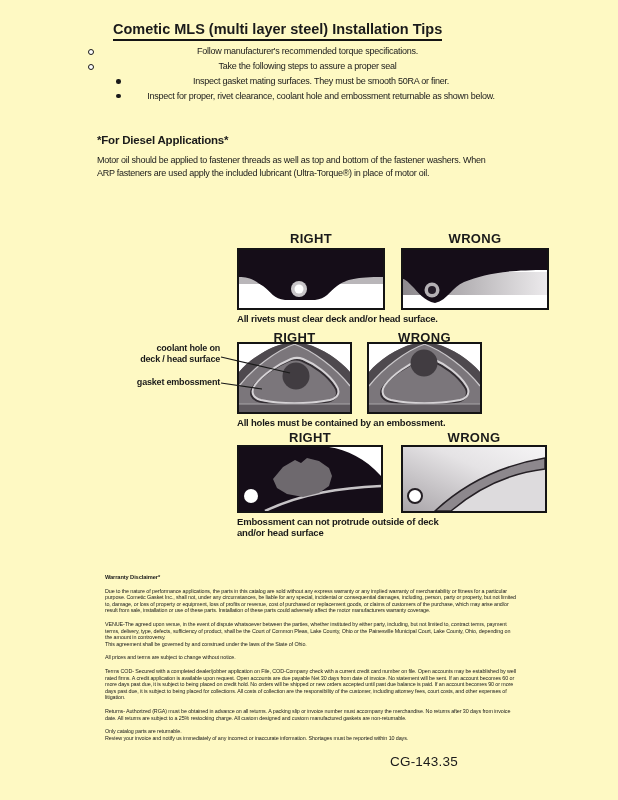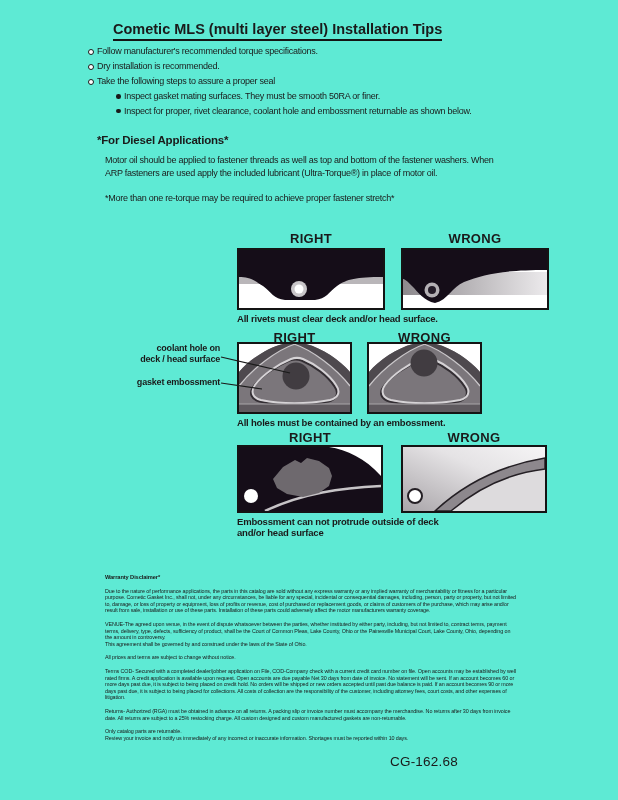--- a/index.html
+++ b/index.html
@@ -1,40 +1,40 @@
 <!DOCTYPE html>
 <html><head>
 <meta charset="utf-8">
 <style>
   html,body{margin:0;padding:0;background:#ffffff;}
   #page{
-    position:relative;width:618px;height:800px;background:#5eead4;overflow:hidden;
+    position:relative;width:618px;height:800px;background:#fef9c3;overflow:hidden;
     font-family:"Liberation Sans",sans-serif;color:#1a1a1a;
   }
   .abs{position:absolute;}
   
   #title{
     left:113px;top:21px;font-size:14.5px;font-weight:bold;letter-spacing:0px;
     border-bottom:2px solid #141414;padding-bottom:2px;white-space:nowrap;
   }
   
-  #bullets{left:88px;top:44px;width:430px;font-size:9px;letter-spacing:-0.25px;}
+  #bullets{left:88px;top:44px;width:430px;font-size:9px;letter-spacing:-0.25px;text-align:center;}
   .bullet-line{position:relative;padding-left:9px;line-height:15px;white-space:nowrap;}
   .bullet-line .ring{
     position:absolute;left:0;top:5px;width:4px;height:4px;border:1px solid #1a1a1a;
     border-radius:50%;background:#fff;
   }
   .sub-line{position:relative;padding-left:36px;line-height:14.5px;white-space:nowrap;}
   .sub-line .dot{
     position:absolute;left:28px;top:5px;width:4.5px;height:4.5px;border-radius:50%;background:#1a1a1a;
   }
   
   #diesel{left:97px;top:118px;width:406px;font-size:9px;letter-spacing:-0.25px;line-height:13px;}
   #diesel h2{font-size:11.5px;letter-spacing:-0.2px;margin:16px 0 7px 0;}
-  #diesel p{margin:0 0 12px 8px;}
+  #diesel p{margin:0 0 12px 0;}
   
   .rw-label{font-size:13px;font-weight:bold;letter-spacing:0.3px;text-align:center;}
   .caption{font-size:9.5px;font-weight:bold;letter-spacing:-0.2px;white-space:pre-line;line-height:11px;}
   .diag{display:block;}
   .annot{font-size:9px;font-weight:bold;letter-spacing:-0.2px;text-align:right;white-space:pre-line;line-height:10.5px;}
   
   #disclaimer{left:105px;top:574px;width:412px;font-size:5.4px;letter-spacing:-0.1px;line-height:6.6px;}
   #disclaimer h3{font-size:5.7px;margin:0 0 7px 0;}
   #disclaimer p{margin:0 0 7px 0;white-space:pre-line;}
   
@@ -48,40 +48,35 @@
 
   <div id="title" class="abs">Cometic MLS (multi layer steel) Installation Tips</div>
 
   <div id="bullets" class="abs">
     <div class="bullet-line">
       <span class="ring"></span>
       <span>Follow manufacturer's recommended torque specifications.</span>
     </div>
     <div class="bullet-line">
       <span class="ring"></span>
-      <span>Dry installation is recommended.</span>
-    </div>
-    <div class="bullet-line">
-      <span class="ring"></span>
       <span>Take the following steps to assure a proper seal</span>
     </div>
     <div class="sub-line">
       <span class="dot"></span>
       <span>Inspect gasket mating surfaces.  They must be smooth 50RA or finer.</span>
     </div>
     <div class="sub-line">
       <span class="dot"></span>
       <span>Inspect for proper, rivet clearance, coolant hole and embossment returnable as shown below.</span>
     </div>
   </div>
 
   <div id="diesel" class="abs">
     <h2>*For Diesel Applications*</h2>
     <p>Motor oil should be applied to fastener threads as well as top and bottom of the fastener washers. When ARP fasteners are used apply the included lubricant (Ultra-Torque®) in place of motor oil.</p>
-    <p>*More than one re-torque may be required to achieve proper fastener stretch*</p>
   </div>
 
   <div class="abs rw-label" style="left:237px;top:231px;width:148px;">RIGHT</div>
   <div class="abs rw-label" style="left:401px;top:231px;width:148px;">WRONG</div>
 
   <svg class="abs diag" style="left:237px;top:248px;" width="148" height="62" viewBox="0 0 148 62">
     <rect x="1" y="1" width="146" height="60" fill="#ffffff"></rect>
     <rect x="2" y="29" width="144" height="7" fill="#b9b6b9"></rect>
     <path d="M2,2 H146 V29 C119,29 110,31 100,38 C92,44 89,51 78,52 L48,52 C37,51 34,44 26,38 C16,31 11,29 2,29 Z" fill="#150d18"></path>
     <circle cx="62" cy="41" r="8" fill="#c9c6c9"></circle>
@@ -188,15 +183,15 @@
     <p>Due to the nature of performance applications, the parts in this catalog are sold without any express warranty or any implied warranty of merchantability or fitness for a particular purpose.  Cometic Gasket Inc., shall not, under any circumstances, be liable for any special, incidental or consequential damages, including, person, party or property, but not limited to, damage, or loss of property or equipment, loss of profits or revenue, cost of purchased or replacement goods, or claims of customers of the purchase, which may arise and/or result from sale, installation or use of these parts.  Installation of these parts could adversely affect the motor manufacturers warranty coverage.</p>
     <p>VENUE-The agreed upon venue, in the event of dispute whatsoever between the parties, whether instituted by either party, including, but not limited to, contract terms, payment terms, delivery, type, defects, sufficiency of product, shall be the Court of Common Pleas, Lake County, Ohio or the Painesville Municipal Court, Lake County, Ohio, depending on the amount in controversy.
 This agreement shall be governed by and construed under the laws of the State of Ohio.</p>
     <p>All prices and terms are subject to change without notice.</p>
     <p>Terms COD- Secured with a completed dealer/jobber application on File, COD-Company check with a current credit card number on file.  Open accounts may be established by well rated firms.  A credit application is available upon request.  Open accounts are due payable Net 30 days from date of invoice.  No statement will be sent.  If an account becomes 60 or more days past due, it is subject to being placed on credit hold.  No orders will be shipped or new orders accepted until past due balance is paid.  If an account becomes 90 or more days past due, it is subject to being placed for collections.  All costs of collection are the responsibility of the customer, including attorney fees, court costs, and other expenses of litigation.</p>
     <p>Returns- Authorized (RGA) must be obtained in advance on all returns.  A packing slip or invoice number must accompany the merchandise.  No returns after 30 days from invoice date.  All returns are subject to a 25% restocking charge.  All custom designed and custom manufactured gaskets are non-returnable.</p>
     <p>Only catalog parts are returnable.
 Review your invoice and notify us immediately of any incorrect or inaccurate information.  Shortages must be reported within 10 days.</p>
   </div>
 
-  <div id="pageno" class="abs">CG-162.68</div>
+  <div id="pageno" class="abs">CG-143.35</div>
 
 </div>
 
 </body></html>

